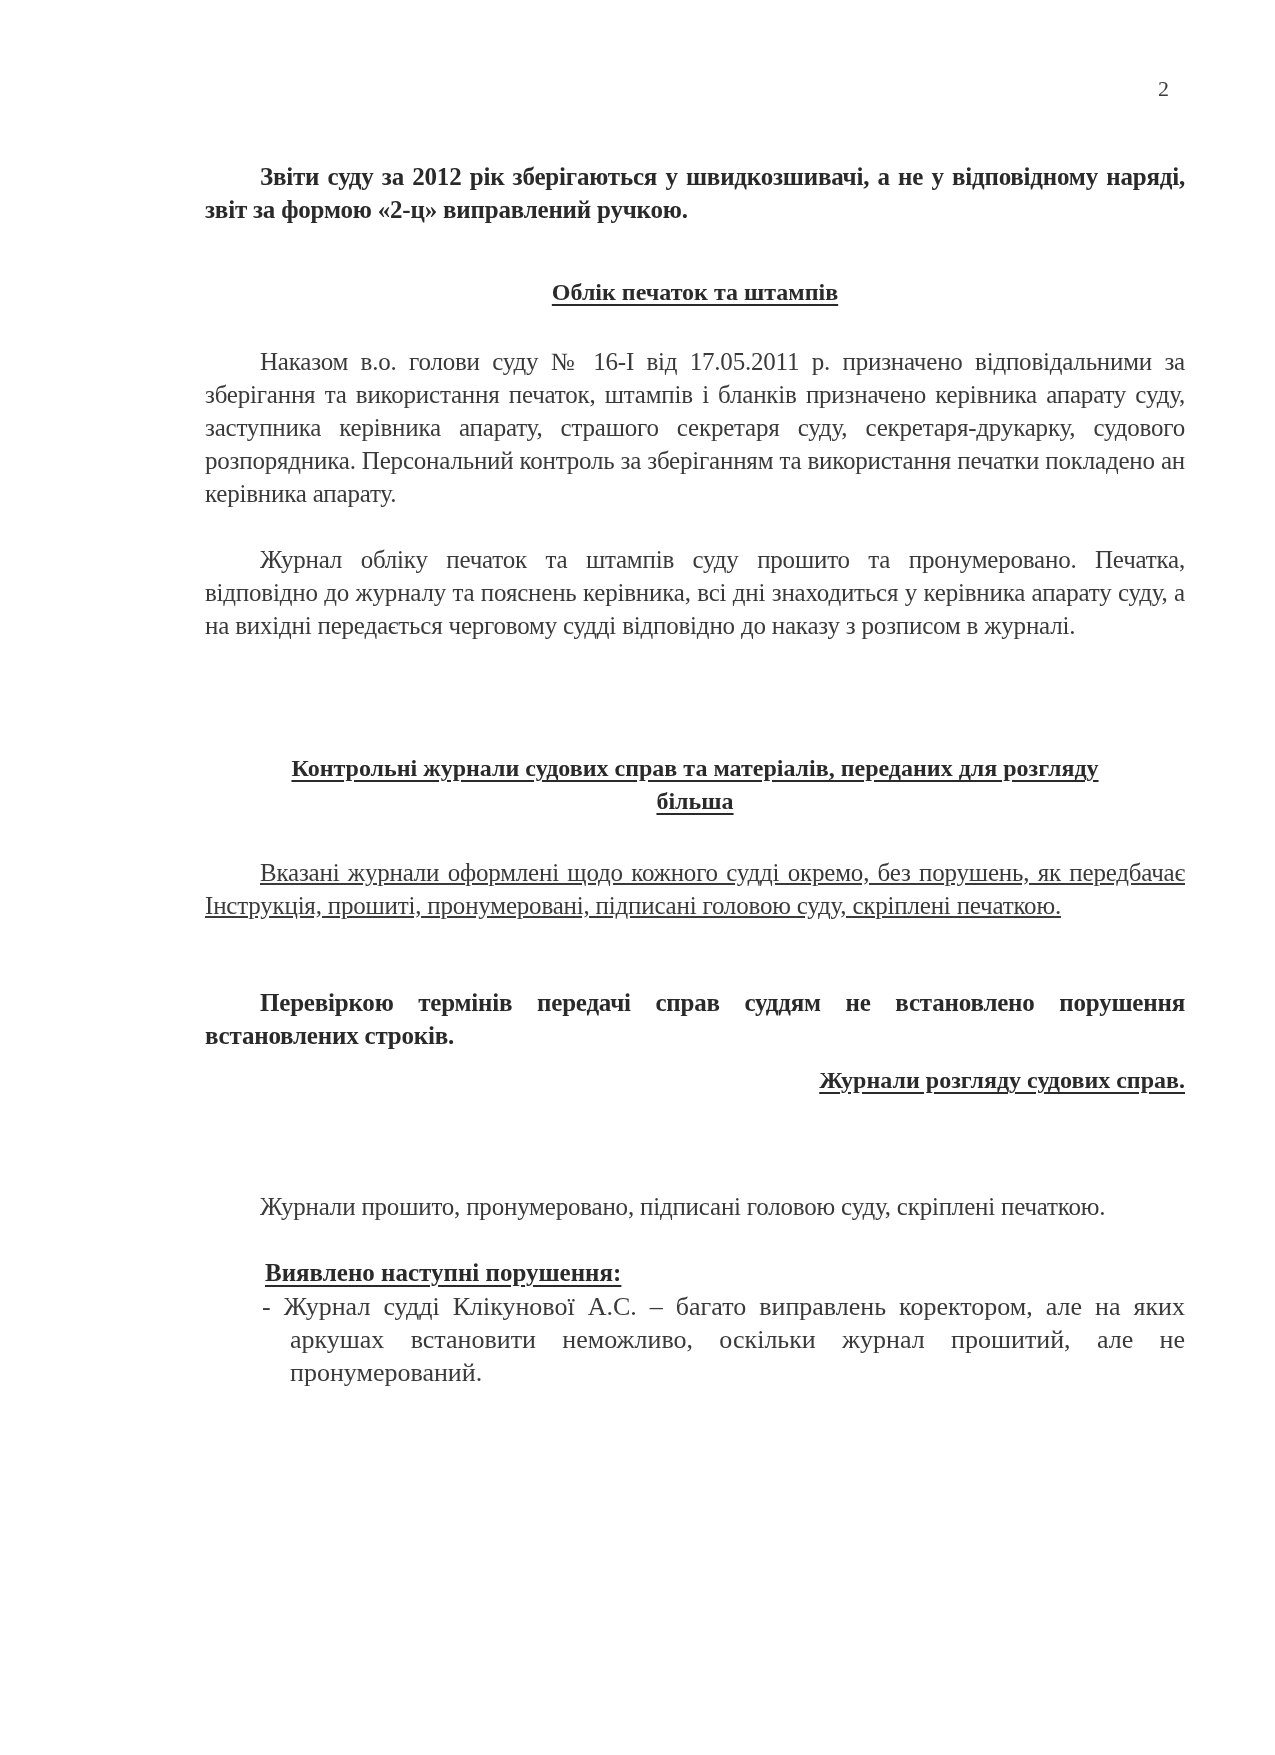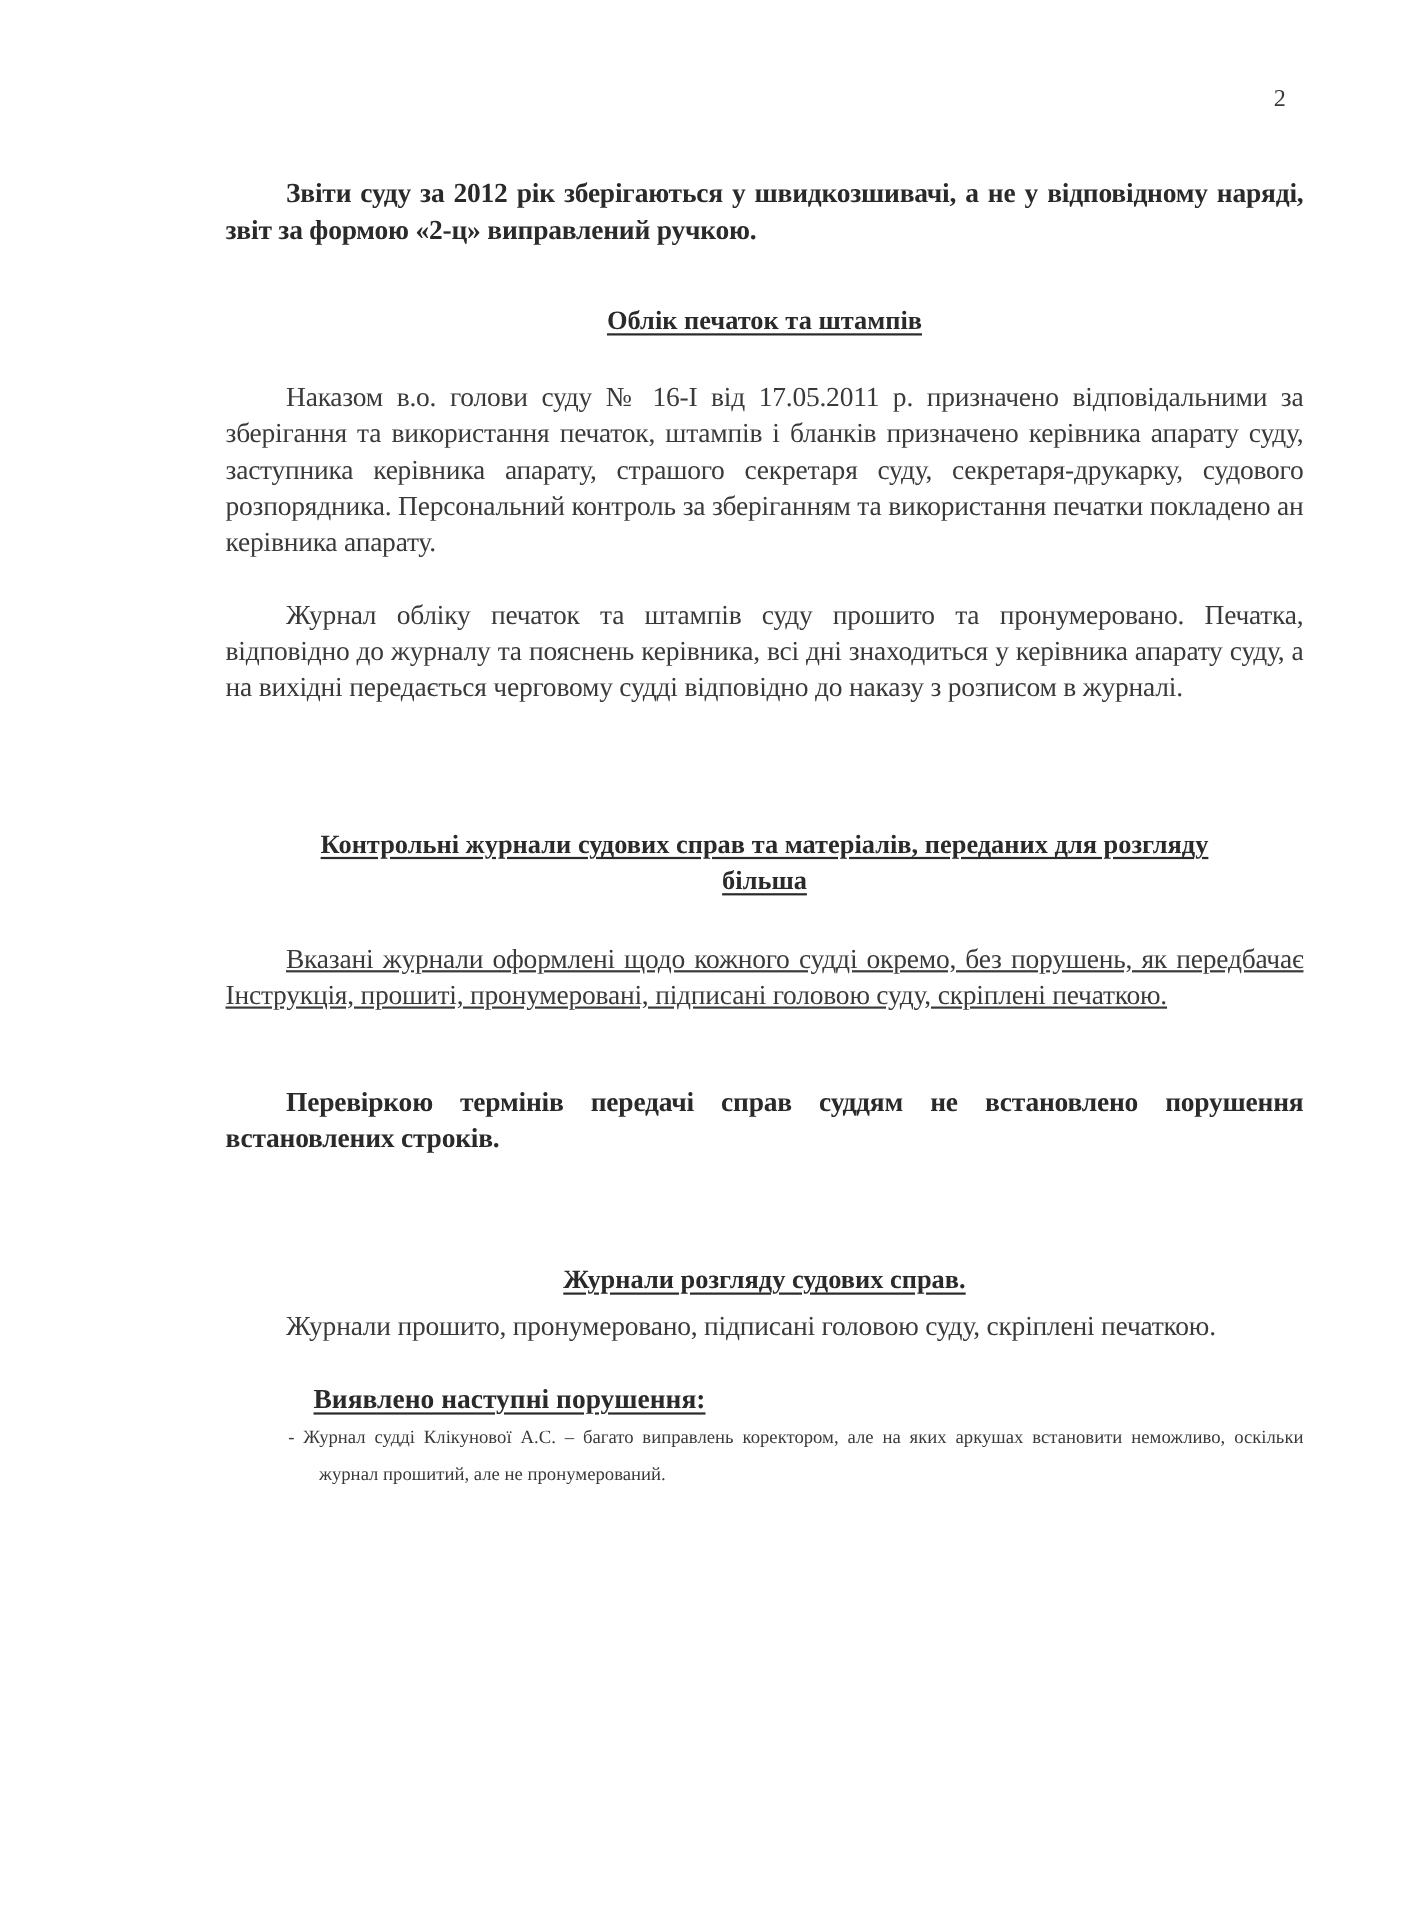--- a/index.html
+++ b/index.html
@@ -21,21 +21,21 @@
     .bold-u {
       font-weight: bold; text-decoration-thickness: 2px;
       text-underline-offset: 4px; color: #2a2a2a;
     }
     .heading {
       position: absolute; left: 205px; width: 980px; text-align: center;
       font-size: 24px; line-height: 33px;
       font-weight: bold; text-decoration: underline; text-decoration-thickness: 2px;
       text-underline-offset: 4px; color: #2a2a2a;
     }
-    .list { position: absolute; left: 205px; width: 980px; font-size: 17px; line-height: 33px; }
+    .list { position: absolute; left: 205px; width: 980px; font-size: 26px; line-height: 33px; }
     .list-item {
       padding-left: 85px; text-indent: -28px; text-align: justify; margin-bottom: 4px;
     }
     .subheading {
       position: absolute; left: 265px;
       font-size: 25px; line-height: 33px;
       font-weight: bold; text-decoration: underline; text-decoration-thickness: 2px;
       text-underline-offset: 4px; color: #2a2a2a;
     }
   </style>
@@ -50,21 +50,21 @@
 
 <div class="text indent" style="top:345px;">Наказом в.о. голови суду № 16-І від 17.05.2011 р. призначено відповідальними за  зберігання та використання печаток, штампів і бланків призначено керівника апарату суду, заступника керівника апарату, страшого секретаря суду, секретаря-друкарку, судового розпорядника. Персональний контроль за зберіганням та використання печатки покладено ан керівника апарату.</div>
 <div class="text indent" style="top:543px;">Журнал обліку печаток та штампів суду прошито та пронумеровано. Печатка, відповідно до журналу та пояснень керівника, всі дні знаходиться у керівника апарату суду, а на вихідні передається черговому судді відповідно до наказу з розписом в журналі.</div>
 
 <div class="heading" style="top:752px; left:255px; width:880px;">Контрольні журнали судових справ та матеріалів, переданих для розгляду більша</div>
 
 <div class="text indent" style="top:856px;text-decoration:underline;">Вказані журнали  оформлені щодо кожного судді окремо, без порушень, як передбачає Інструкція, прошиті, пронумеровані, підписані головою суду, скріплені печаткою.</div>
 
 <div class="text indent bold-u" style="top:986px;">Перевіркою термінів передачі справ суддям не встановлено порушення встановлених строків.</div>
 
-<div class="heading" style="top:1148px;">Журнали розгляду судових справ.</div>
+<div class="heading" style="top:1064px;text-align:right;">Журнали розгляду судових справ.</div>
 
 <div class="text indent" style="top:1190px;">Журнали прошито, пронумеровано, підписані головою суду, скріплені печаткою.</div>
 
-<div class="subheading" style="top:1256px;margin-left:20px;">Виявлено наступні порушення:</div>
+<div class="subheading" style="top:1256px;">Виявлено наступні порушення:</div>
 
 <div class="list" style="top:1290px;">
   <div class="list-item">- Журнал судді Клікунової А.С. – багато виправлень коректором, але на яких аркушах встановити неможливо, оскільки журнал прошитий, але не пронумерований.</div>
 </div>
 
 </body></html>

